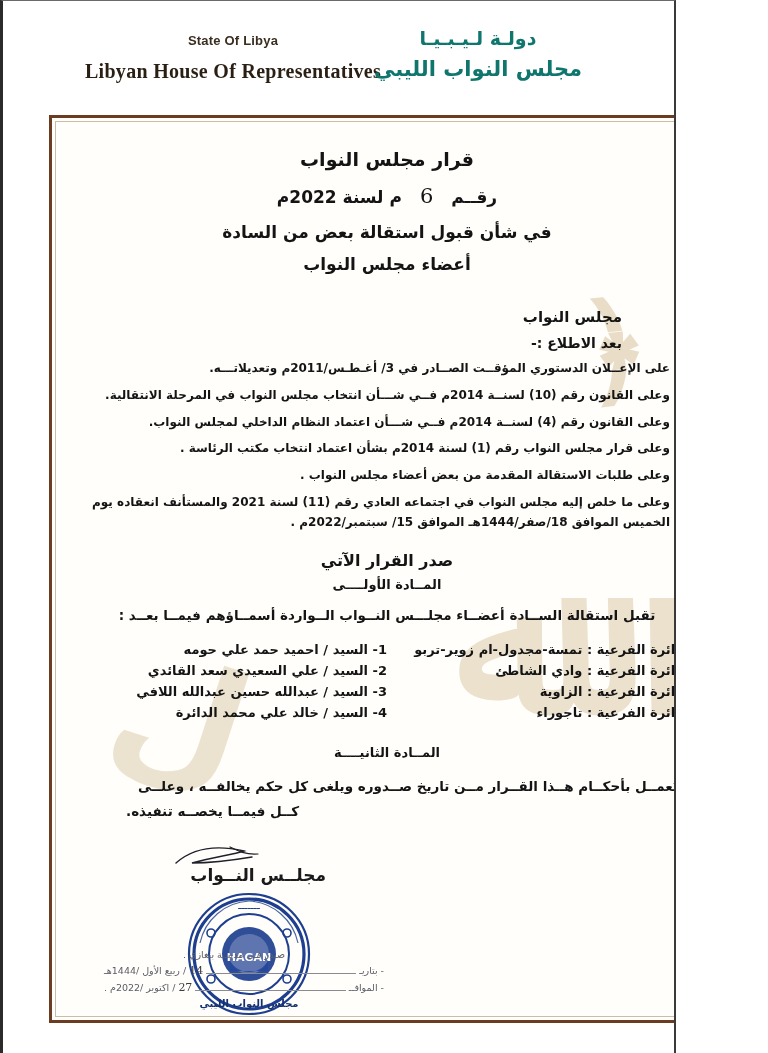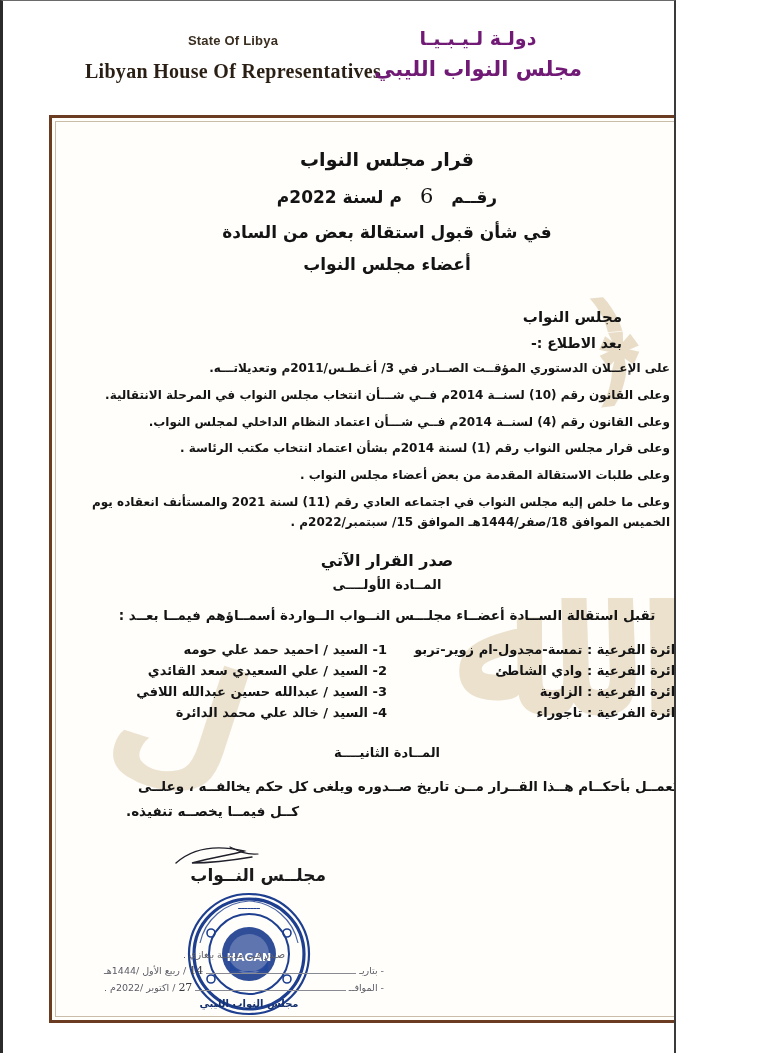--- a/index.html
+++ b/index.html
@@ -51,21 +51,21 @@
     color: #2a1f14;
     letter-spacing: 0.3px;
   }
   .lh-ar {
     position: absolute;
     right: 46px;
     top: 26px;
     width: 300px;
     text-align: center;
     direction: rtl;
-    color: #701a75;
+    color: #0f766e;
   }
   .lh-ar-line1 {
     font-size: 19px;
     font-weight: bold;
     letter-spacing: 1px;
   }
   .lh-ar-line2 {
     font-size: 21px;
     font-weight: bold;
     margin-top: 8px;

